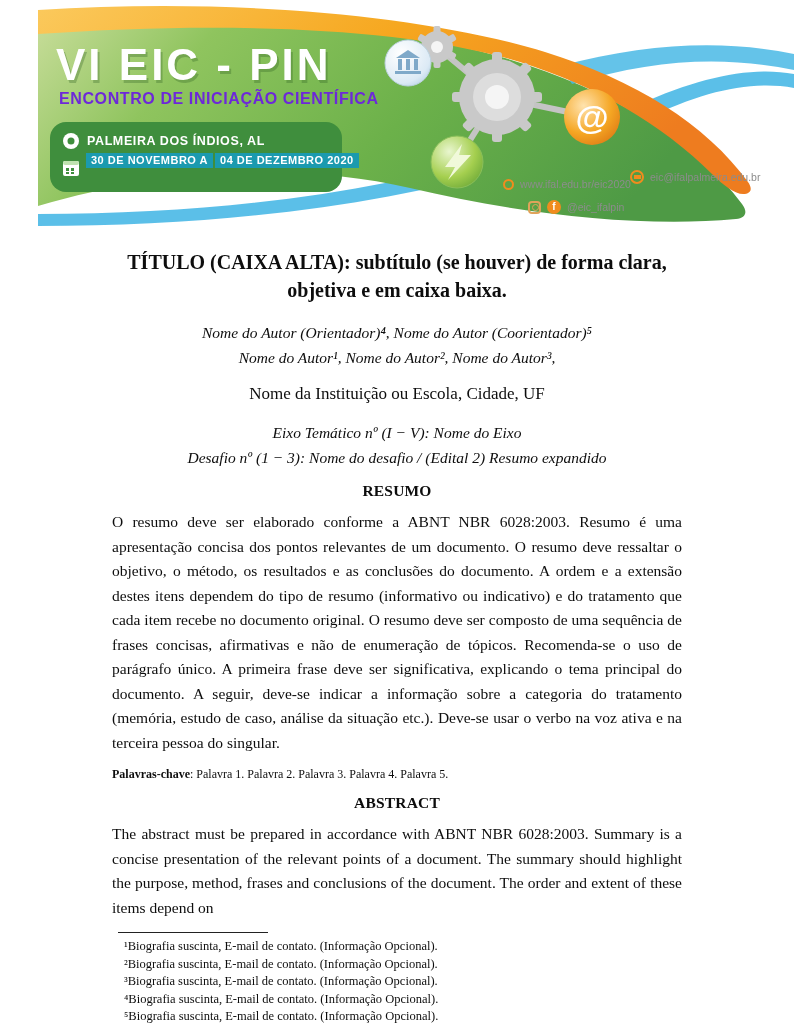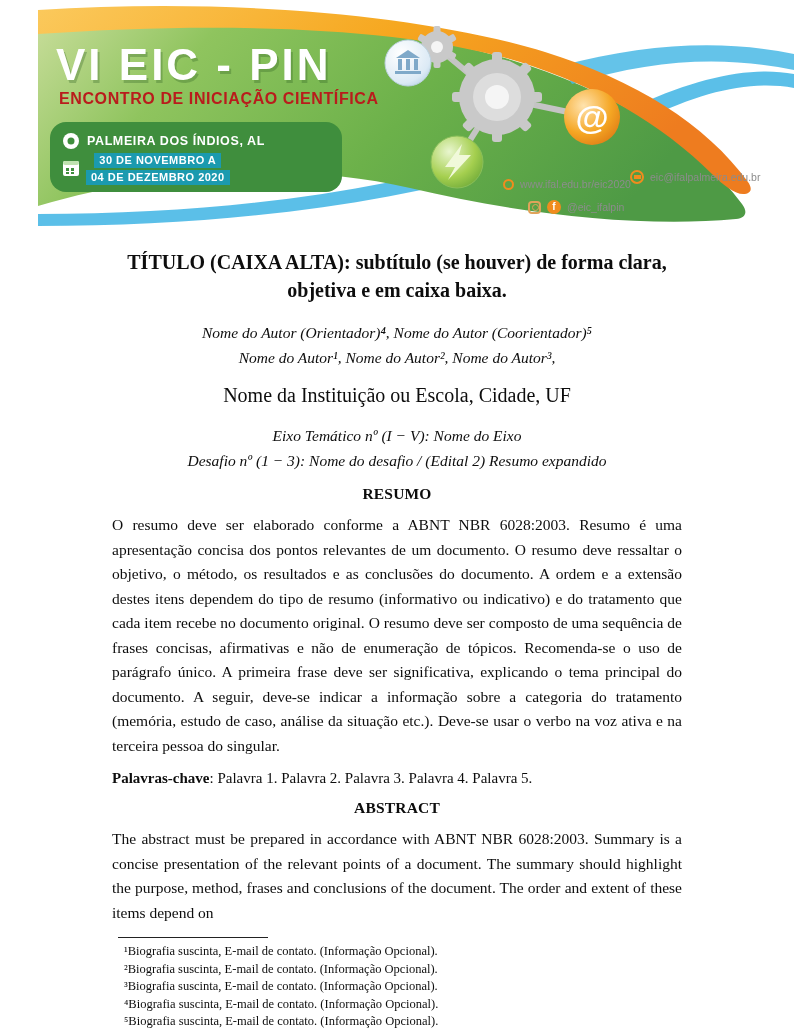--- a/index.html
+++ b/index.html
@@ -13,30 +13,30 @@
   .banner svg { position:absolute; left:0; top:0; }
   .b-title {
     position:absolute; left:56px; top:40px;
     font-family:"Liberation Sans", sans-serif; font-weight:bold;
     font-size:44px; letter-spacing:3px; color:#ffffff;
     text-shadow:2px 3px 0 rgba(42,94,32,0.30);
   }
   .b-sub {
     position:absolute; left:59px; top:90px;
     font-family:"Liberation Sans", sans-serif; font-weight:bold;
-    font-size:16px; letter-spacing:0.6px; color:#b91c1c;
+    font-size:16px; letter-spacing:0.6px; color:#6d28d9;
   }
   .b-loc {
     position:absolute; left:87px; top:134px;
     font-family:"Liberation Sans", sans-serif; font-weight:bold;
     font-size:12.5px; letter-spacing:0.6px; color:#ffffff;
   }
   .b-dates {
     position:absolute; left:86px; top:153px;
-    display:flex; flex-direction:column; gap:2px; align-items:center;
+    display:flex; flex-direction:row; gap:2px; align-items:flex-start;
   }
   .date-chip {
     background:#1b9aaf; color:#ffffff; padding:1px 5px 2px;
     font-family:"Liberation Sans", sans-serif; font-weight:bold;
     font-size:11px; letter-spacing:0.5px;
   }
   .contact {
     position:absolute; display:flex; align-items:center; gap:6px;
     font-family:"Liberation Sans", sans-serif; font-size:10.5px; color:#8c8c8c;
   }
@@ -73,34 +73,34 @@
   
   .doc { position:absolute; left:112px; top:248px; width:570px; }
   .doc-title {
     margin:0 0 16px; font-size:20px; font-weight:bold;
     text-align:center; line-height:1.4;
   }
   .authors {
     margin:0 0 14px; font-style:italic; text-align:center;
     font-size:15.5px; line-height:1.62;
   }
-  .institution { margin:0 0 16px; text-align:center; font-size:20px; }
+  .institution { margin:0 0 16px; text-align:center; font-size:17px; }
   .track {
     margin:0 0 12px; font-style:italic; text-align:center;
     font-size:15.5px; line-height:1.62;
   }
   .line { display:block; }
   .section-heading {
     margin:0 0 10px; font-size:15.5px; font-weight:bold;
     text-align:center; letter-spacing:0.2px;
   }
   .body-text {
     margin:0 0 12px; font-size:15.5px; line-height:1.58; text-align:justify;
   }
-  .keywords { margin:9px 0 12px; font-size:15px; }
+  .keywords { margin:9px 0 12px; font-size:12px; }
   .footnote-rule {
     width:150px; border-top:1px solid #222; margin:10px 0 5px 6px;
   }
   .footnotes { font-size:12.5px; line-height:1.4; padding-left:12px; }
 </style>
 </head>
 <body>
 
 <div class="page">
 

